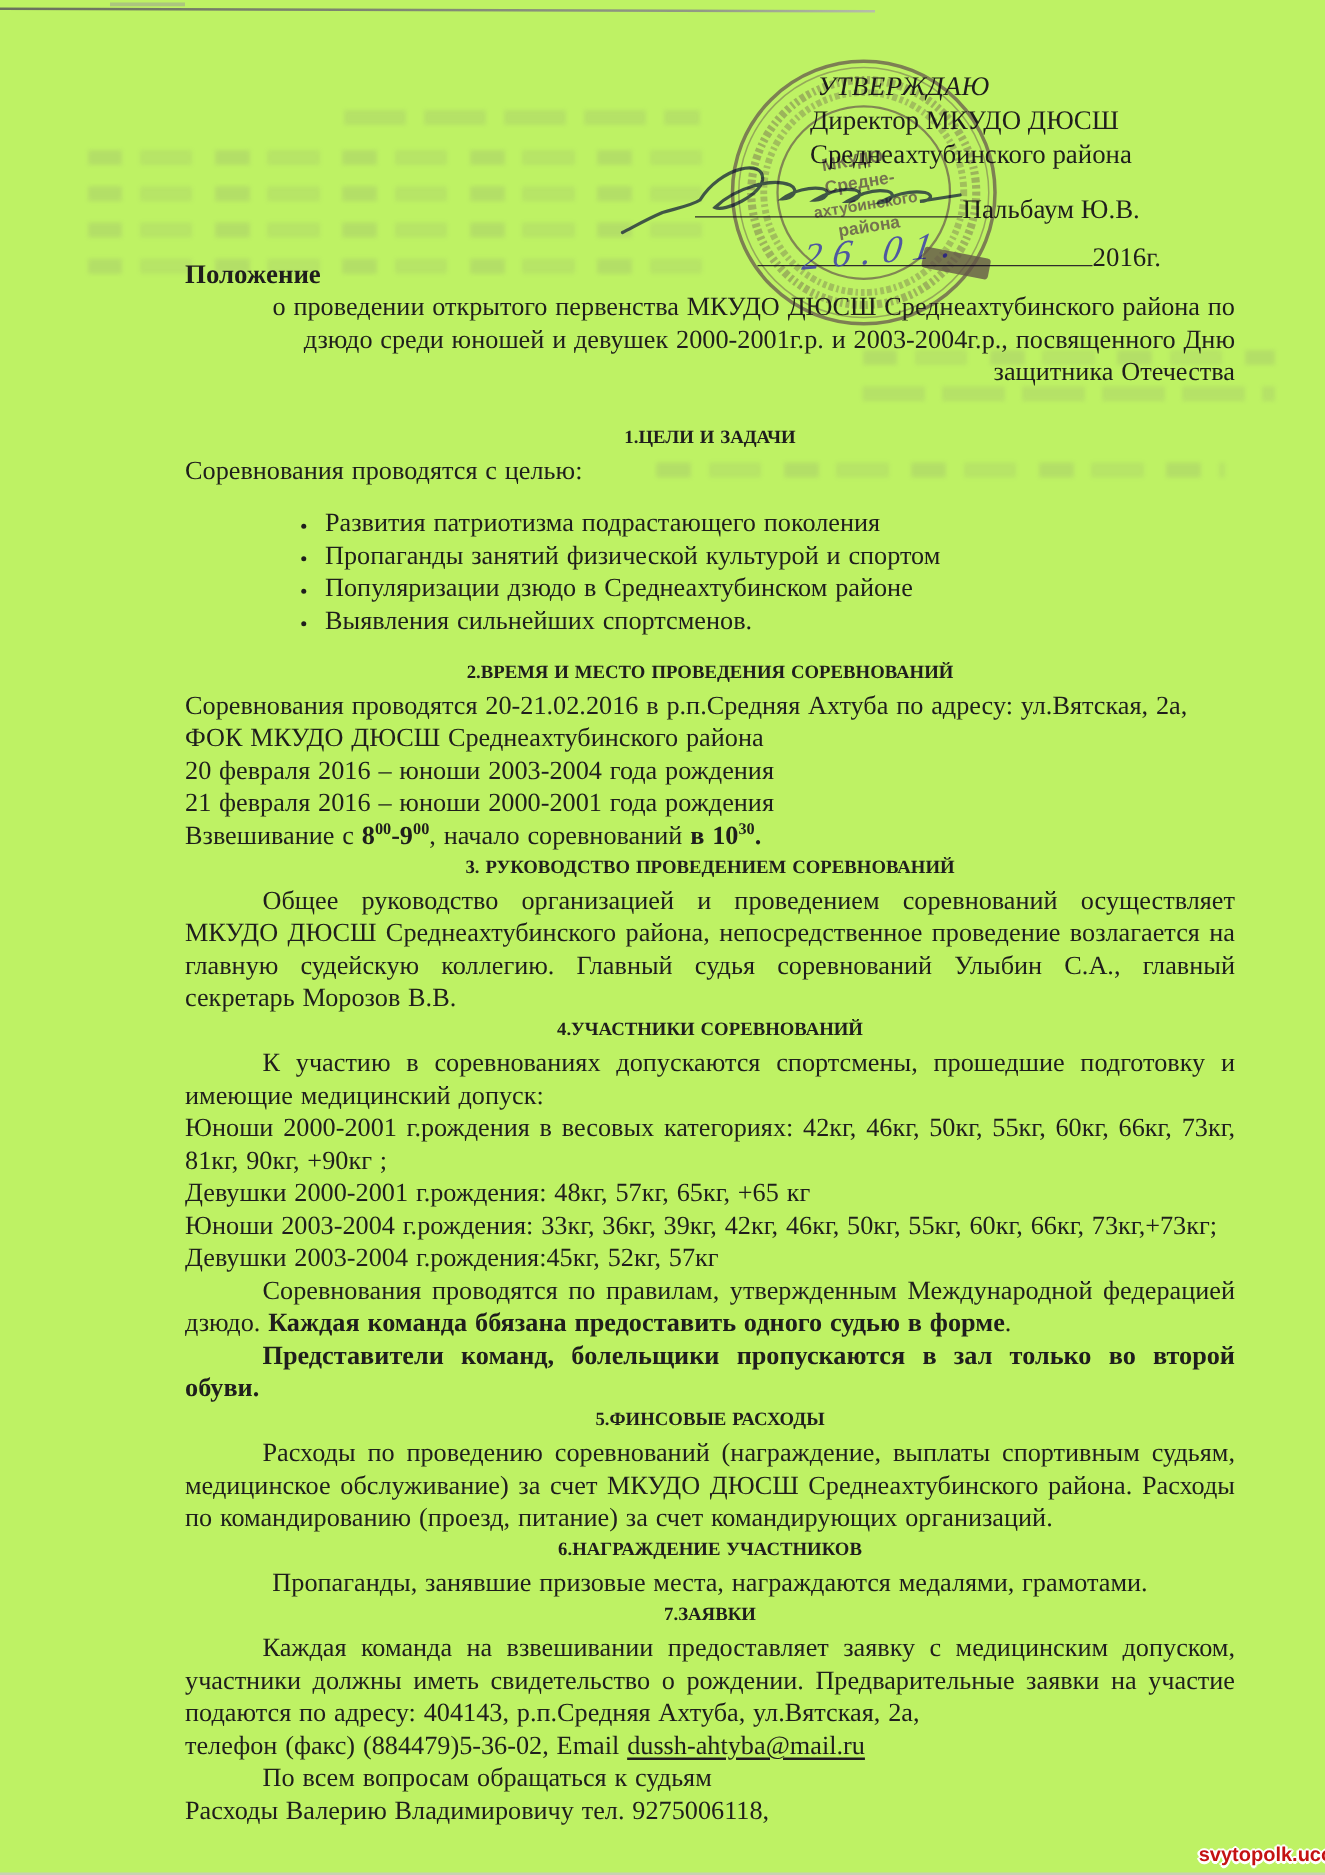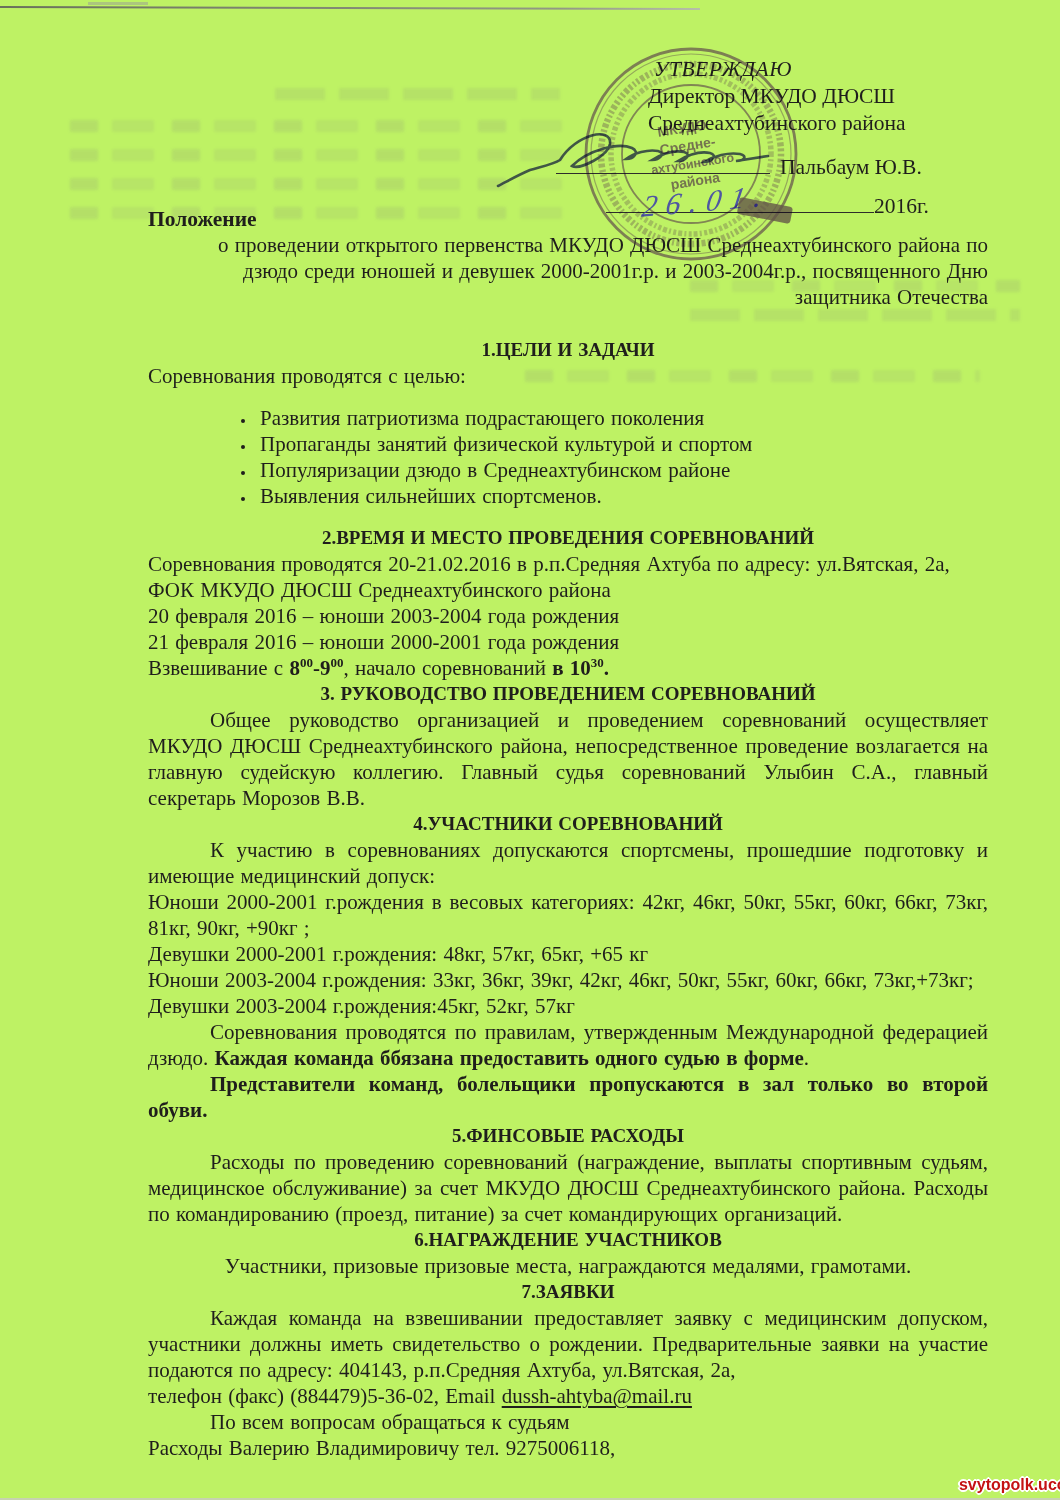--- a/index.html
+++ b/index.html
@@ -26,38 +26,38 @@
   .ghost .grow.short { background:repeating-linear-gradient(90deg,
       rgba(128,128,122,.26) 0 50px, rgba(128,128,122,0) 50px 64px); }
 
   
   .approval { position:absolute; left:556px; top:56px; width:400px;
     font-size:21.5px; line-height:27px; }
   .approve-label { font-style:italic; padding-left:98px; letter-spacing:.5px; }
   .appr-t { padding-left:92px; }
   .sig-row { display:flex; align-items:baseline; margin-top:17px; }
   .uline { display:inline-block; width:214px; height:19px; border-bottom:1.6px solid #2e2d2b; }
-  .sig-name { margin-left:10px; }
+  .sig-name { }
   .date-row { display:flex; align-items:baseline; margin-top:12px; padding-left:50px; }
   .uline2 { display:inline-block; position:relative; width:268px; height:19px; border-bottom:1.6px solid #2e2d2b; }
   .hand-date { position:absolute; left:36px; bottom:-4px; font-size:30px; line-height:30px;
     color:#4447a8; font-style:italic; letter-spacing:9px; white-space:nowrap;
     transform:rotate(-5deg) skewX(-14deg); opacity:.9; }
 
   
   .stamp { position:absolute; left:580px; top:42px; mix-blend-mode:multiply; opacity:.88; }
   .signature { position:absolute; left:496px; top:126px; mix-blend-mode:multiply; }
 
   
   .content { position:absolute; left:148px; top:206px; width:840px;
     font-size:21px; line-height:26px; word-spacing:1px; }
   .content p, .content div.ln, .content h2, .content h3 { margin:0; padding:0; }
   .doc-title { font-size:21.5px; font-weight:bold; text-align:left; }
   .subtitle-line { text-align:right; }
-  .sec-h { font-size:19px; font-weight:bold; text-align:center; }
+  .sec-h { font-size:15px; font-weight:bold; text-align:center; }
   .mt { margin-top:27px !important; }
   .indent { text-indent:62px; }
   .just { text-align:justify; }
   .center { text-align:center; }
   .b { font-weight:bold; }
   sup { font-size:13px; line-height:0; vertical-align:super; }
   ul.goals { margin:16px; padding:0 0 0 92px; }
   ul.goals li { list-style:disc outside; padding-left:4px; }
   ul.goals li::marker { font-size:15px; }
   .email { text-decoration:underline; text-underline-offset:3px; }
@@ -170,21 +170,21 @@
     <p>Девушки 2000-2001 г.рождения: 48кг, 57кг, 65кг, +65 кг</p>
     <p class="just">Юноши 2003-2004 г.рождения:  33кг, 36кг, 39кг, 42кг, 46кг, 50кг, 55кг, 60кг, 66кг, 73кг,+73кг;</p>
     <p>Девушки 2003-2004 г.рождения:45кг, 52кг, 57кг</p>
     <p class="just indent"><span>Соревнования проводятся по правилам, утвержденным Международной федерацией дзюдо. </span><span class="b">Каждая команда ббязана предоставить одного судью в форме</span><span>.</span></p>
     <p class="just indent b">Представители команд, болельщики пропускаются в зал только во второй обуви.</p>
 
     <h2 class="sec-h">5.ФИНСОВЫЕ РАСХОДЫ</h2>
     <p class="just indent">Расходы по проведению соревнований (награждение, выплаты спортивным судьям, медицинское обслуживание) за счет МКУДО ДЮСШ Среднеахтубинского района. Расходы по командированию (проезд, питание) за счет командирующих организаций.</p>
 
     <h2 class="sec-h">6.НАГРАЖДЕНИЕ УЧАСТНИКОВ</h2>
-    <p class="center">Участники, призовые призовые места, награждаются медалями, грамотами.</p>
+    <p class="center">Пропаганды, занявшие призовые места, награждаются медалями, грамотами.</p>
 
     <h2 class="sec-h">7.ЗАЯВКИ</h2>
     <p class="just indent">Каждая команда на взвешивании предоставляет заявку с медицинским допуском, участники должны иметь свидетельство о рождении. Предварительные заявки на участие подаются по адресу: 404143, р.п.Средняя Ахтуба, ул.Вятская, 2а,</p>
     <div class="ln"><span>телефон (факс) (884479)5-36-02, Email   </span><span class="email">dussh-ahtyba@mail.ru</span></div>
     <div class="ln indent">По всем вопросам обращаться к судьям</div>
     <div class="ln">Расходы Валерию Владимировичу тел. 9275006118,</div>
 
   </div>
 
   <div class="watermark" style="color: rgb(196, 18, 18);">svytopolk.ucoz.ru</div>

